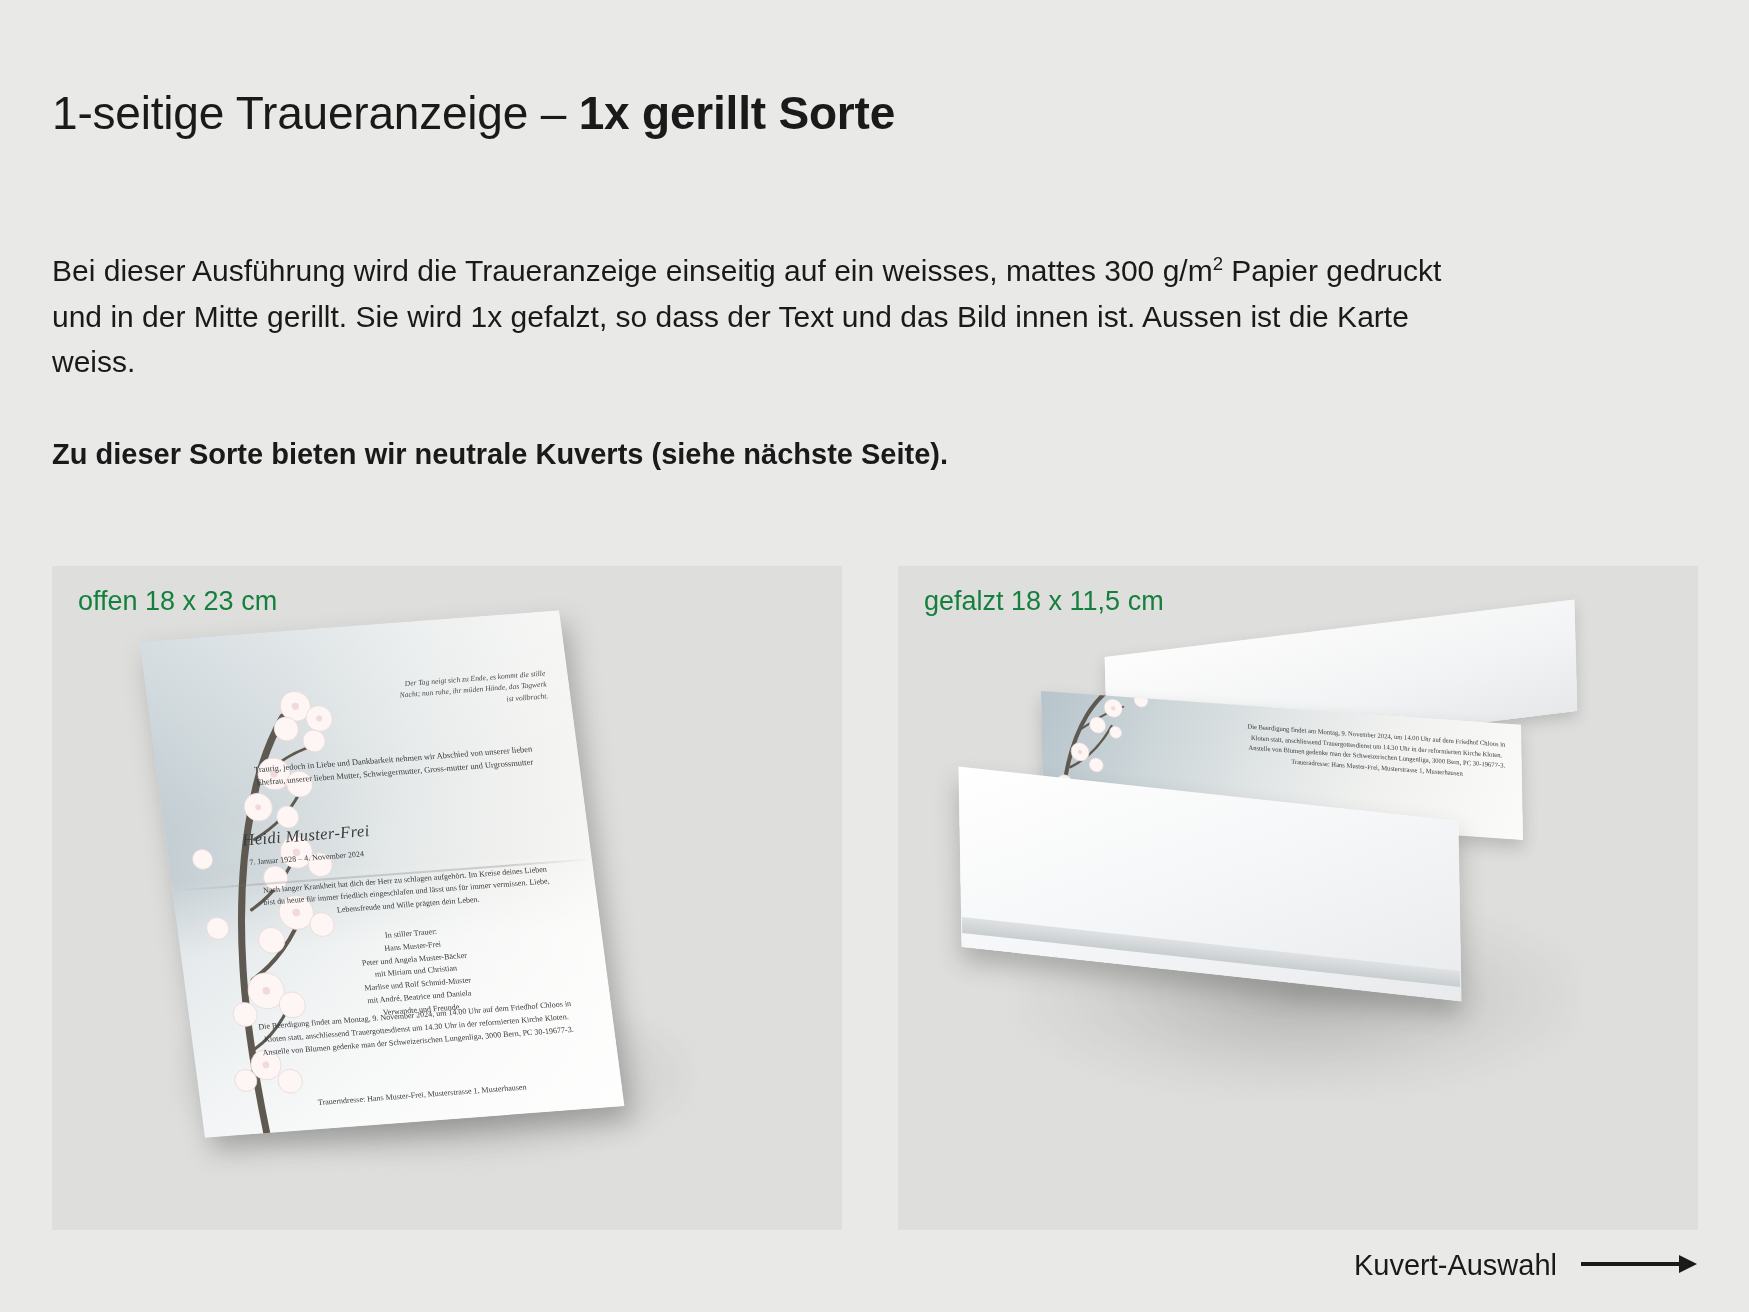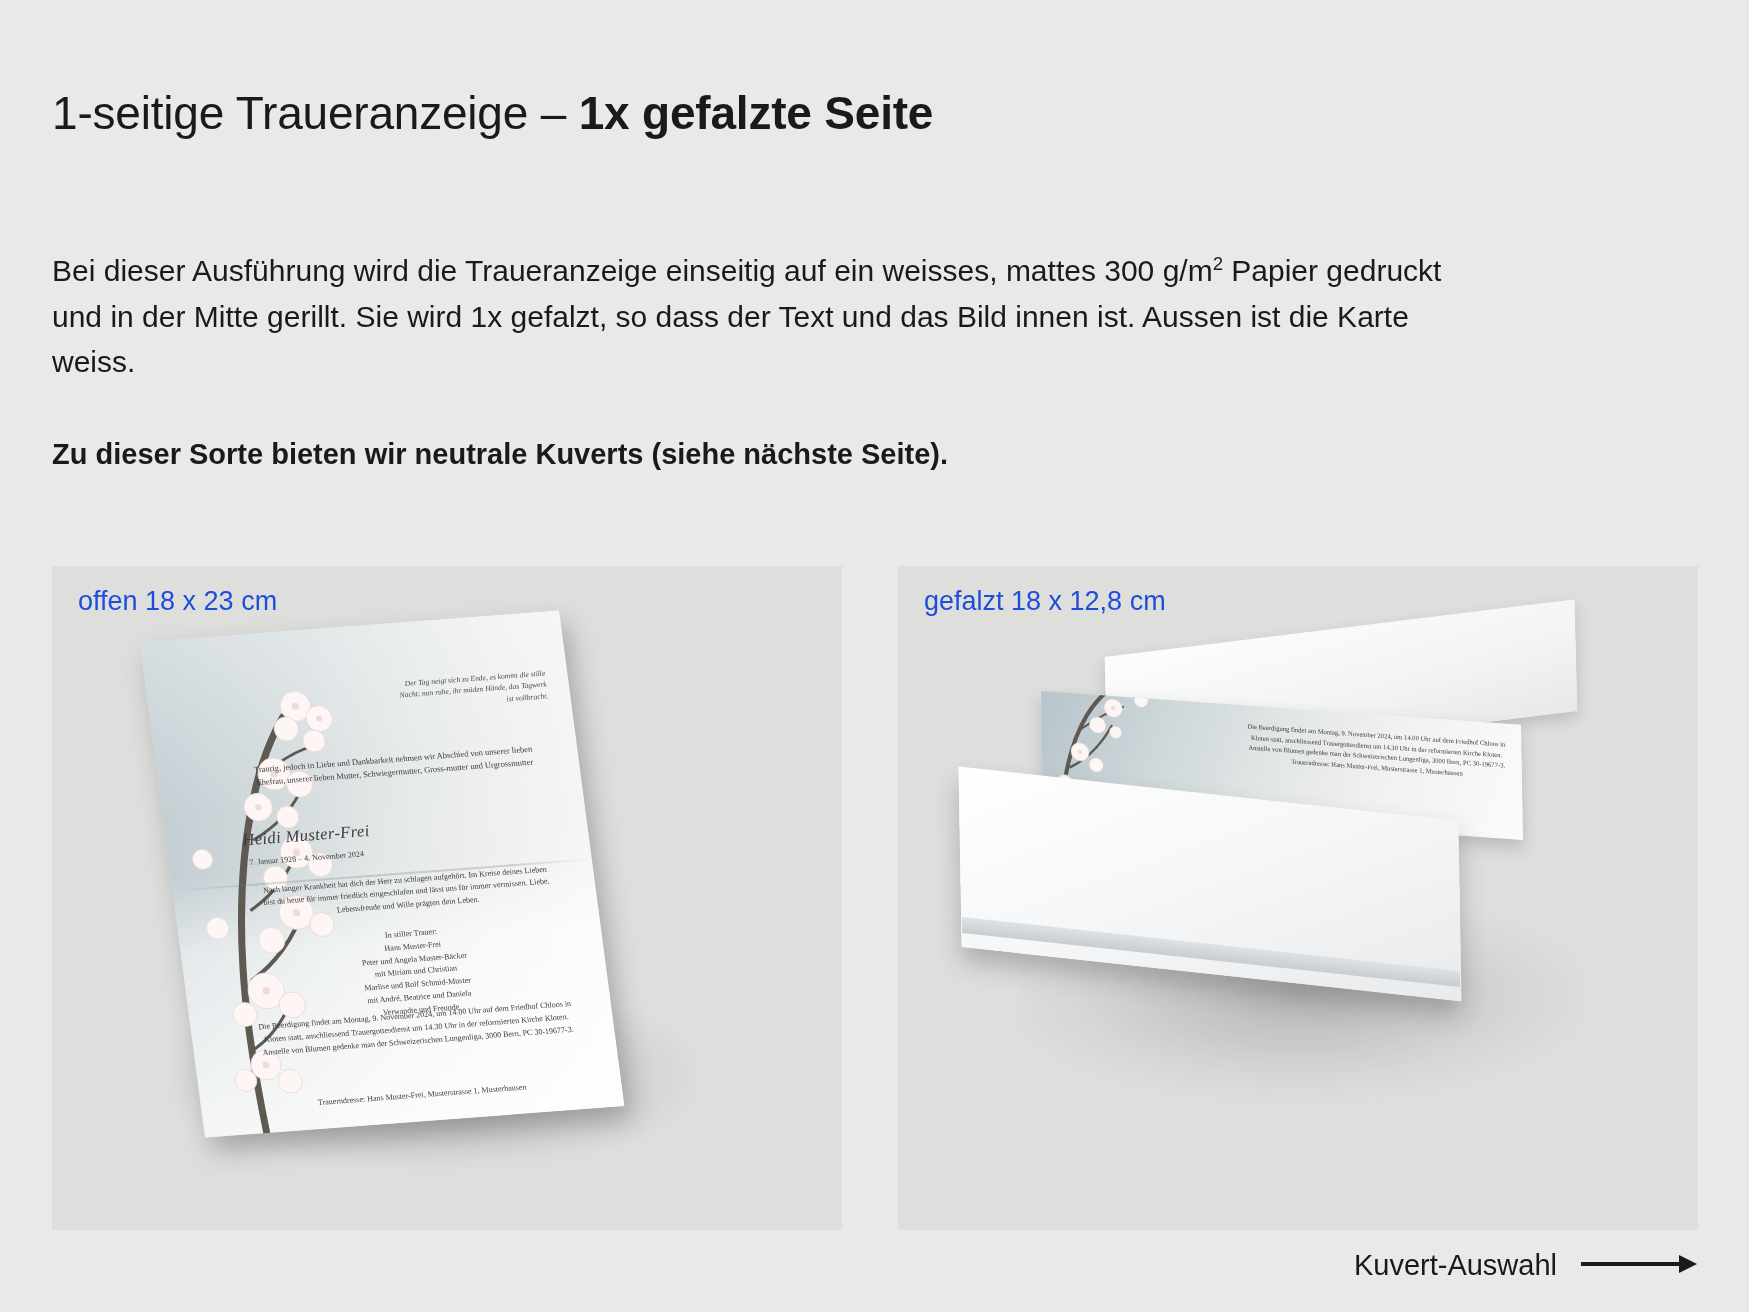--- a/index.html
+++ b/index.html
@@ -68,21 +68,21 @@
   }
   .panel-left  { left: 52px;  top: 566px; width: 790px; height: 664px; }
   .panel-right { left: 898px; top: 566px; width: 800px; height: 664px; }
 
   .panel-caption {
     position: absolute;
     left: 26px;
     top: 20px;
     font-size: 27px;
     font-weight: 400;
-    color: #1d4ed8;
+    color: #15803d;
     z-index: 5;
   }
 
   
   .open-card-wrap {
     position: absolute;
     left: 0; top: 0; right: 0; bottom: 0;
   }
   
   .floor-shadow-left {
@@ -330,21 +330,21 @@
   .arrow-icon {
     display: block;
   }
 </style>
 </head>
 <body>
 
 <div class="page">
 
   <h1 class="headline">
-    <span class="light">1-seitige Traueranzeige – </span><span class="bold">1x gefalzte Seite</span>
+    <span class="light">1-seitige Traueranzeige – </span><span class="bold">1x gerillt Sorte</span>
   </h1>
 
   <p class="intro"><span>Bei dieser Ausführung wird die Traueranzeige einseitig auf ein weisses, mattes 300 g/m</span><sup>2</sup><span> Papier gedruckt und in der Mitte gerillt. Sie wird 1x gefalzt, so dass der Text und das Bild innen ist. Aussen ist die Karte weiss.</span></p>
 
   <p class="note">Zu dieser Sorte bieten wir neutrale Kuverts (siehe nächste Seite).</p>
 
   <div class="panel panel-left">
     <div class="panel-caption">offen 18 x 23 cm</div>
 
     <div class="open-card-wrap">
@@ -424,21 +424,21 @@
           </div>
           <div class="ct-adresse">Trauerndresse: Hans Muster-Frei, Musterstrasse 1, Musterhausen</div>
         </div>
 
         <div class="fold-line"></div>
       </div>
     </div>
   </div>
 
   <div class="panel panel-right">
-    <div class="panel-caption">gefalzt 18 x 12,8 cm</div>
+    <div class="panel-caption">gefalzt 18 x 11,5 cm</div>
 
     <div class="floor-shadow-right"></div>
 
     <div class="folded-back">
       <div class="fb-top"></div>
       <div class="fb-bottom">
         <div class="fb-branch">
           <svg viewBox="0 0 150 150" xmlns="http://www.w3.org/2000/svg">
             <g stroke="#5e5a52" fill="none" stroke-linecap="round">
               <path d="M24 150 C26 110 34 72 52 42 C62 26 74 14 88 6" stroke-width="4"></path>

